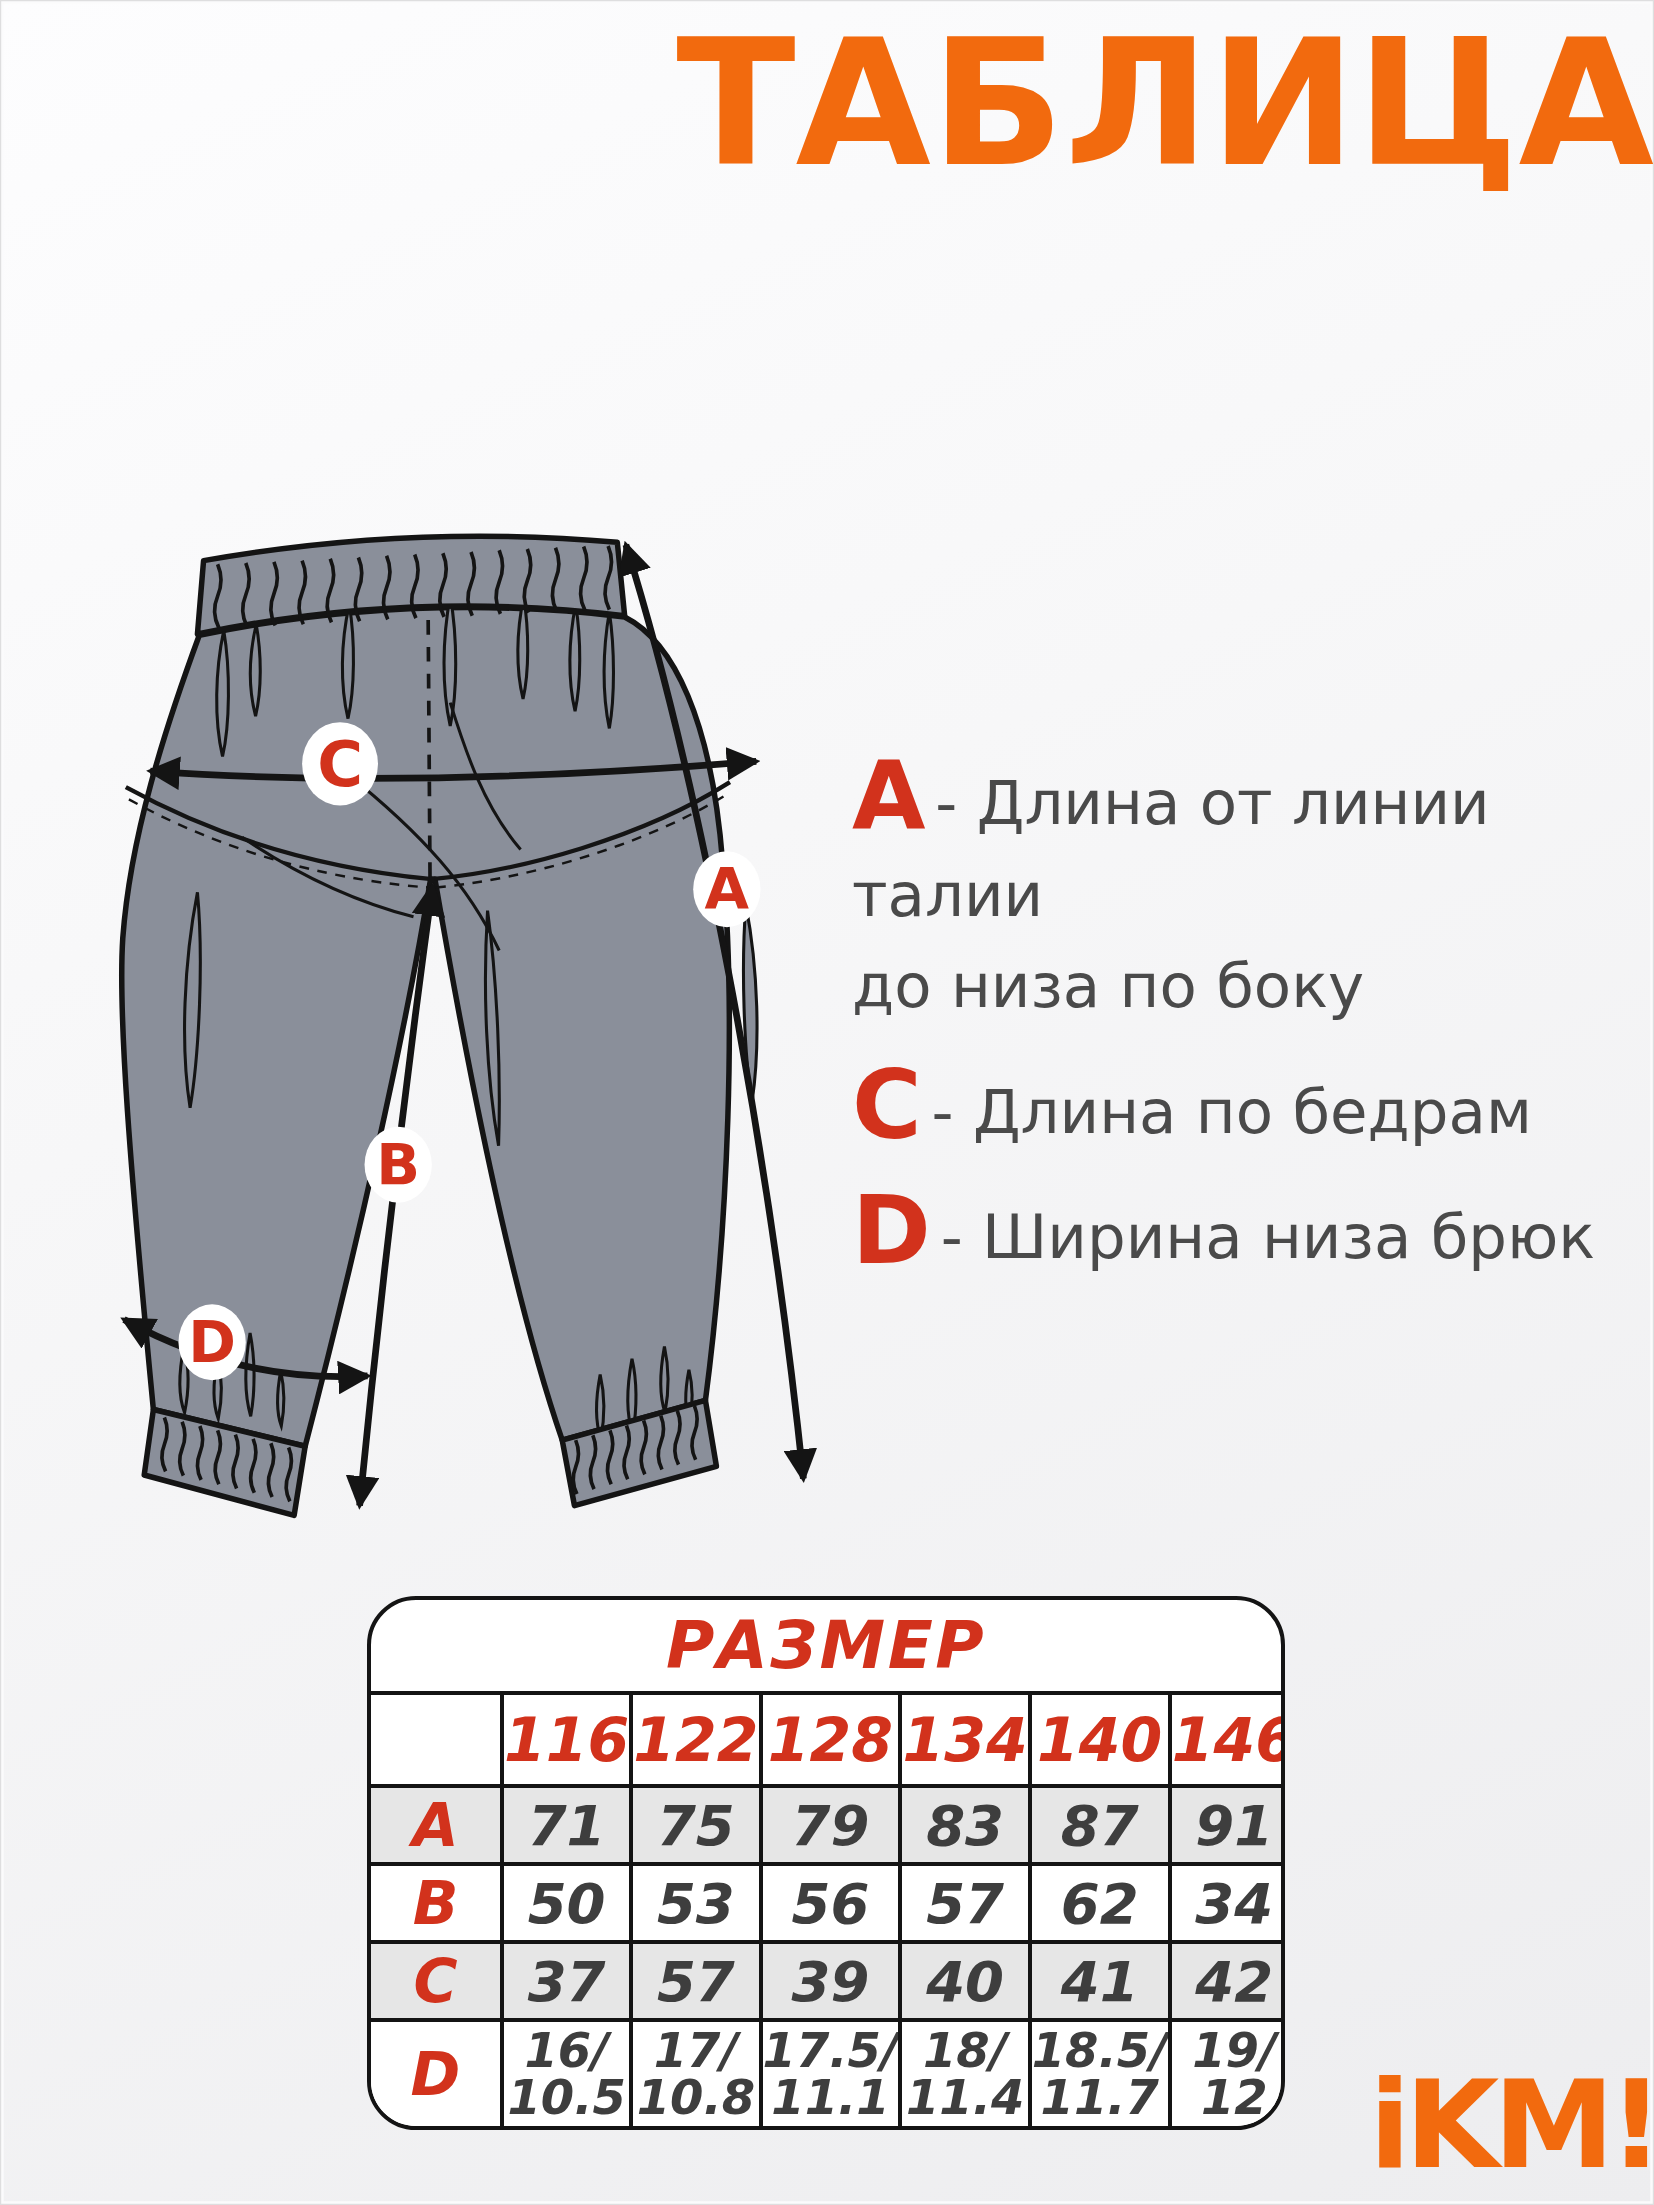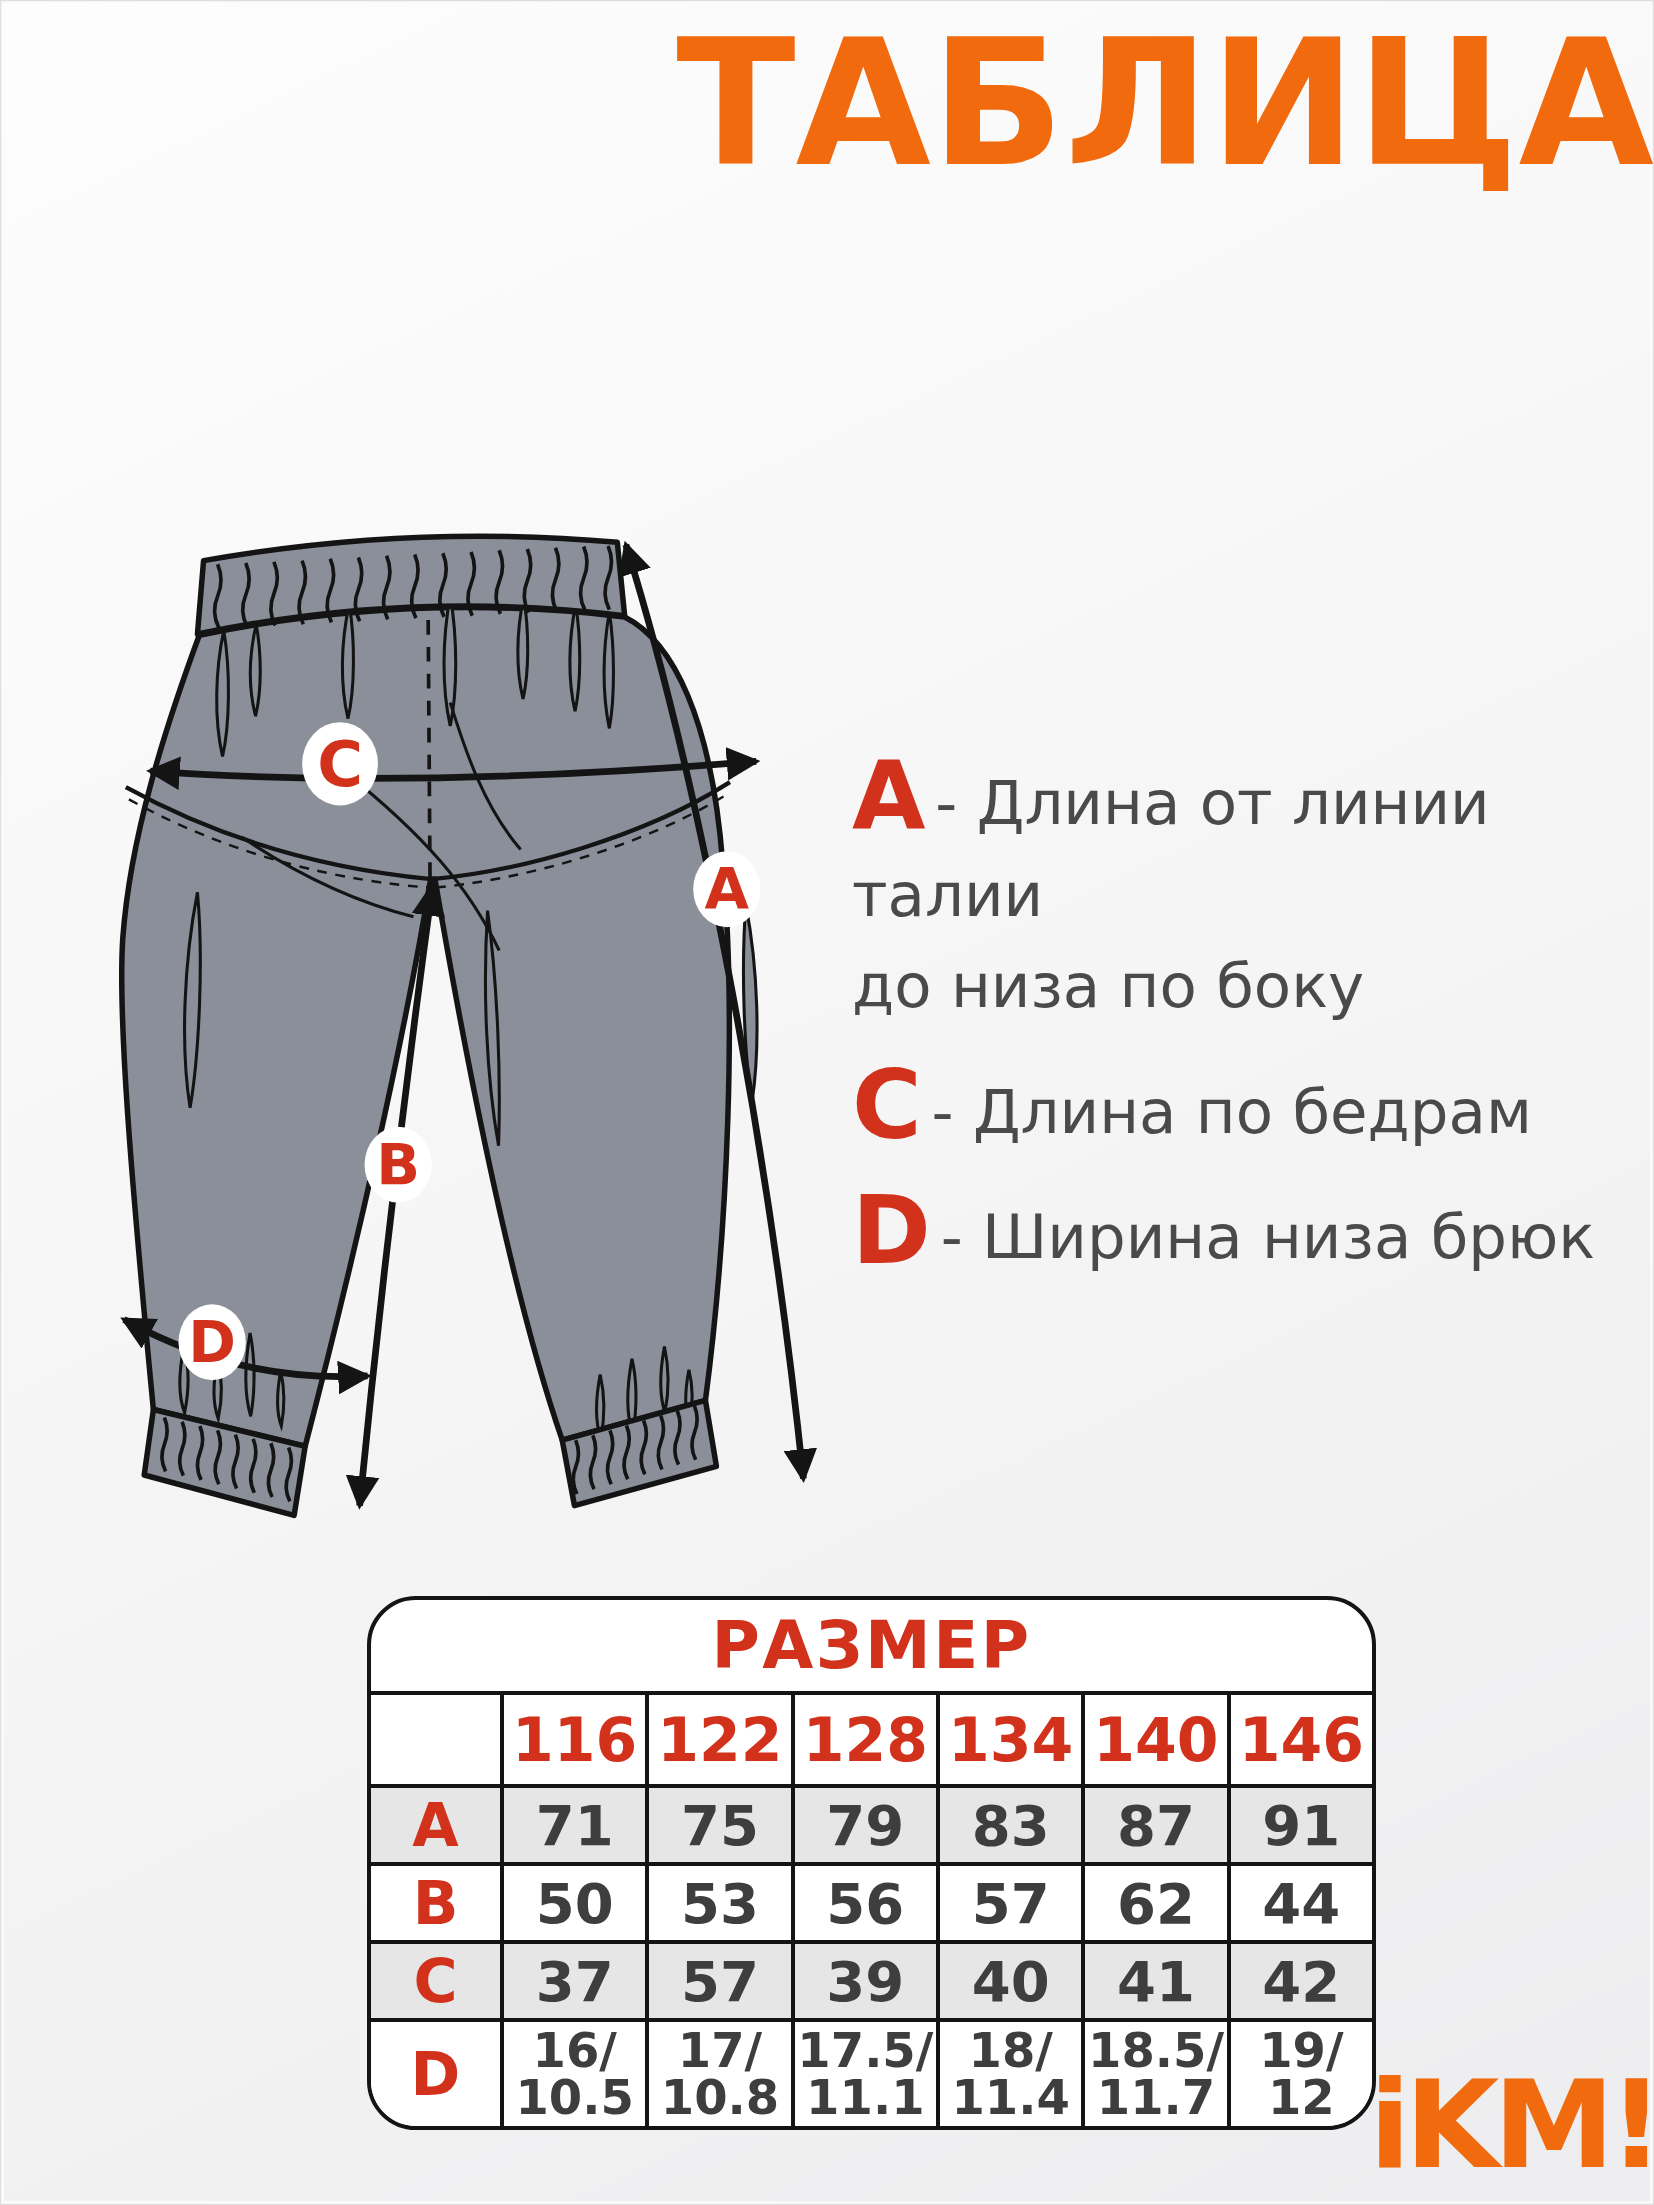--- a/index.html
+++ b/index.html
@@ -45,23 +45,23 @@
     margin:0 0 31px 0;
     font-size:61px;line-height:1.5;color:var(--legendtext);
     white-space:pre-line;
   }
   .lg-letter{
     font-size:95px;font-weight:700;color:var(--red);
     margin-right:9.8px;line-height:.9;vertical-align:-4.9px;
   }
   
   .size-table{
-    position:absolute;left:367px;top:1596px;width:1009px;
+    position:absolute;left:367px;top:1596px;width:918px;
     background:#ffffff;border:4.3px solid var(--line);border-radius:49px;
-    overflow:hidden;box-sizing:border-box;
+    overflow:hidden;box-sizing:border-box;font-style:italic;
   }
   .tbl-header{
     height:91px;border-bottom:4.3px solid var(--line);
     display:flex;align-items:center;justify-content:center;
     color:var(--red);font-size:66px;font-weight:700;letter-spacing:2.4px;
   }
   .tbl-grid{
     display:grid;
     grid-template-columns:129px repeat(6,1fr);
     grid-template-rows:89px 78px 78px 78px 108px;
@@ -237,21 +237,21 @@
       <div class="c sh val">83</div>
       <div class="c sh val">87</div>
       <div class="c sh val">91</div>
 
       <div class="c c0 lab">B</div>
       <div class="c val">50</div>
       <div class="c val">53</div>
       <div class="c val">56</div>
       <div class="c val">57</div>
       <div class="c val">62</div>
-      <div class="c val">44</div>
+      <div class="c val">34</div>
 
       <div class="c c0 sh lab">C</div>
       <div class="c sh val">37</div>
       <div class="c sh val">57</div>
       <div class="c sh val">39</div>
       <div class="c sh val">40</div>
       <div class="c sh val">41</div>
       <div class="c sh val">42</div>
 
       <div class="c c0 lab">D</div>

